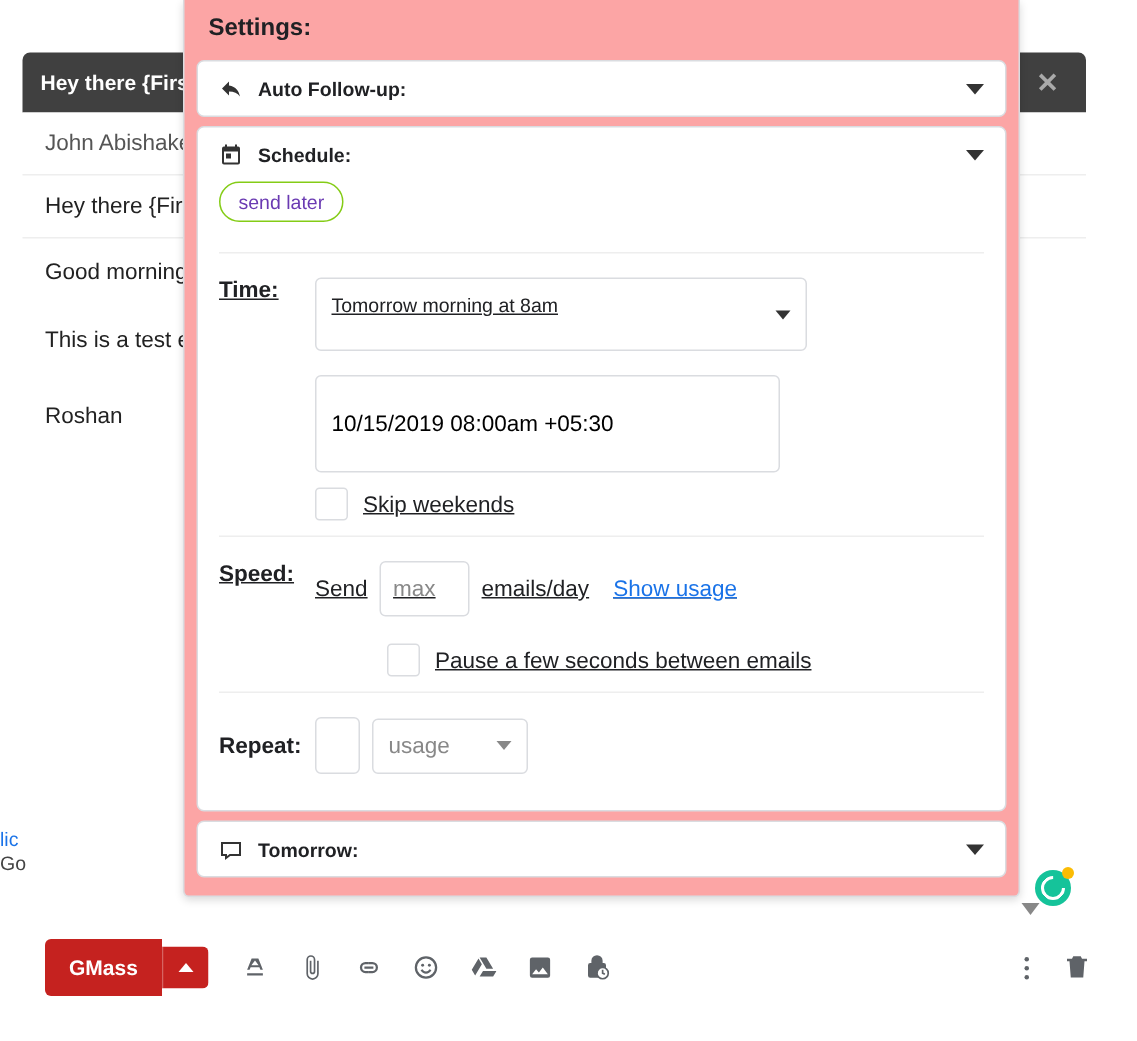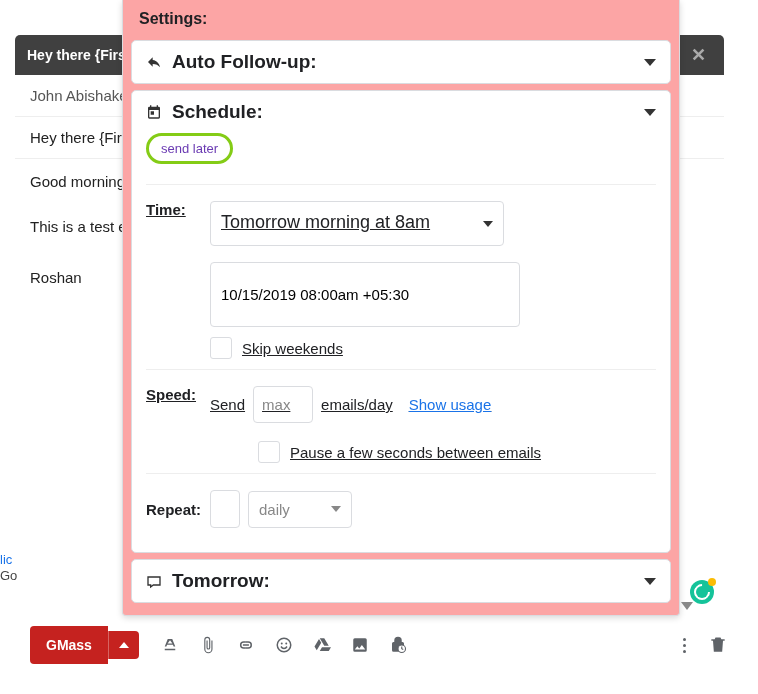--- a/index.html
+++ b/index.html
@@ -85,32 +85,32 @@
       margin: 0 8px 6px;
       border: 1px solid #dadce0;
       border-radius: 5px;
       background: #fff;
     }
     .section-header {
       display: flex;
       align-items: center;
       padding: 10px 14px;
       font-weight: bold;
-      font-size: 19px;
+      font-size: 13px;
       cursor: pointer;
     }
     .section-header svg { width: 16px; height: 16px; margin-right: 10px; flex-shrink: 0; }
     .section-header .title { flex: 1; }
     .chev { width: 0; height: 0; border-left: 6px solid transparent; border-right: 6px solid transparent; border-top: 7px solid #333; }
 
     .section-body { padding: 0 14px 14px; }
 
     .pill {
       display: inline-block;
-      border: 3px solid #84cc16;
+      border: 1px solid #84cc16;
       border-radius: 16px;
       padding: 5px 12px;
       font-size: 13px;
       color: #6a3ab2;
       margin-bottom: 10px;
       cursor: pointer;
       background:#fff;
     }
 
     .hr { height: 1px; background: #eee; margin: 10px 0 16px; }
@@ -119,25 +119,25 @@
     .row.top { align-items: flex-start; text-decoration: underline; }
     .row .label {
       font-weight: bold;
       width: 64px;
       font-size: 15px;
     }
     .row .controls { flex: 1; }
 
     .select {
       position: relative;
-      width: 294px;
+      width: 328px;
       border: 1px solid #dadce0;
       border-radius: 4px;
-      padding: 10px 28px 12px 10px;
-      font-size: 18px;
+      padding: 10px 28px 22px 10px;
+      font-size: 13px;
       background: #fff;
       cursor: pointer;
     }
     .select::after {
       content: "";
       position: absolute;
       right: 10px; top: 50%; transform: translateY(-50%);
       border-left: 5px solid transparent;
       border-right: 5px solid transparent;
       border-top: 6px solid #333;
@@ -359,21 +359,21 @@
         </div>
       </div>
 
       <div class="hr"></div>
 
       <div class="row">
         <div class="label">Repeat:</div>
         <div class="controls repeat-row">
           <input class="repeat-input" style="">
           <div class="small-select">
-            <span>daily</span>
+            <span>usage</span>
           </div>
         </div>
       </div>
 
     </div>
   </div>
 
   <div class="section" style="margin-bottom:0;">
     <div class="section-header">
       <svg viewBox="0 0 24 24">

